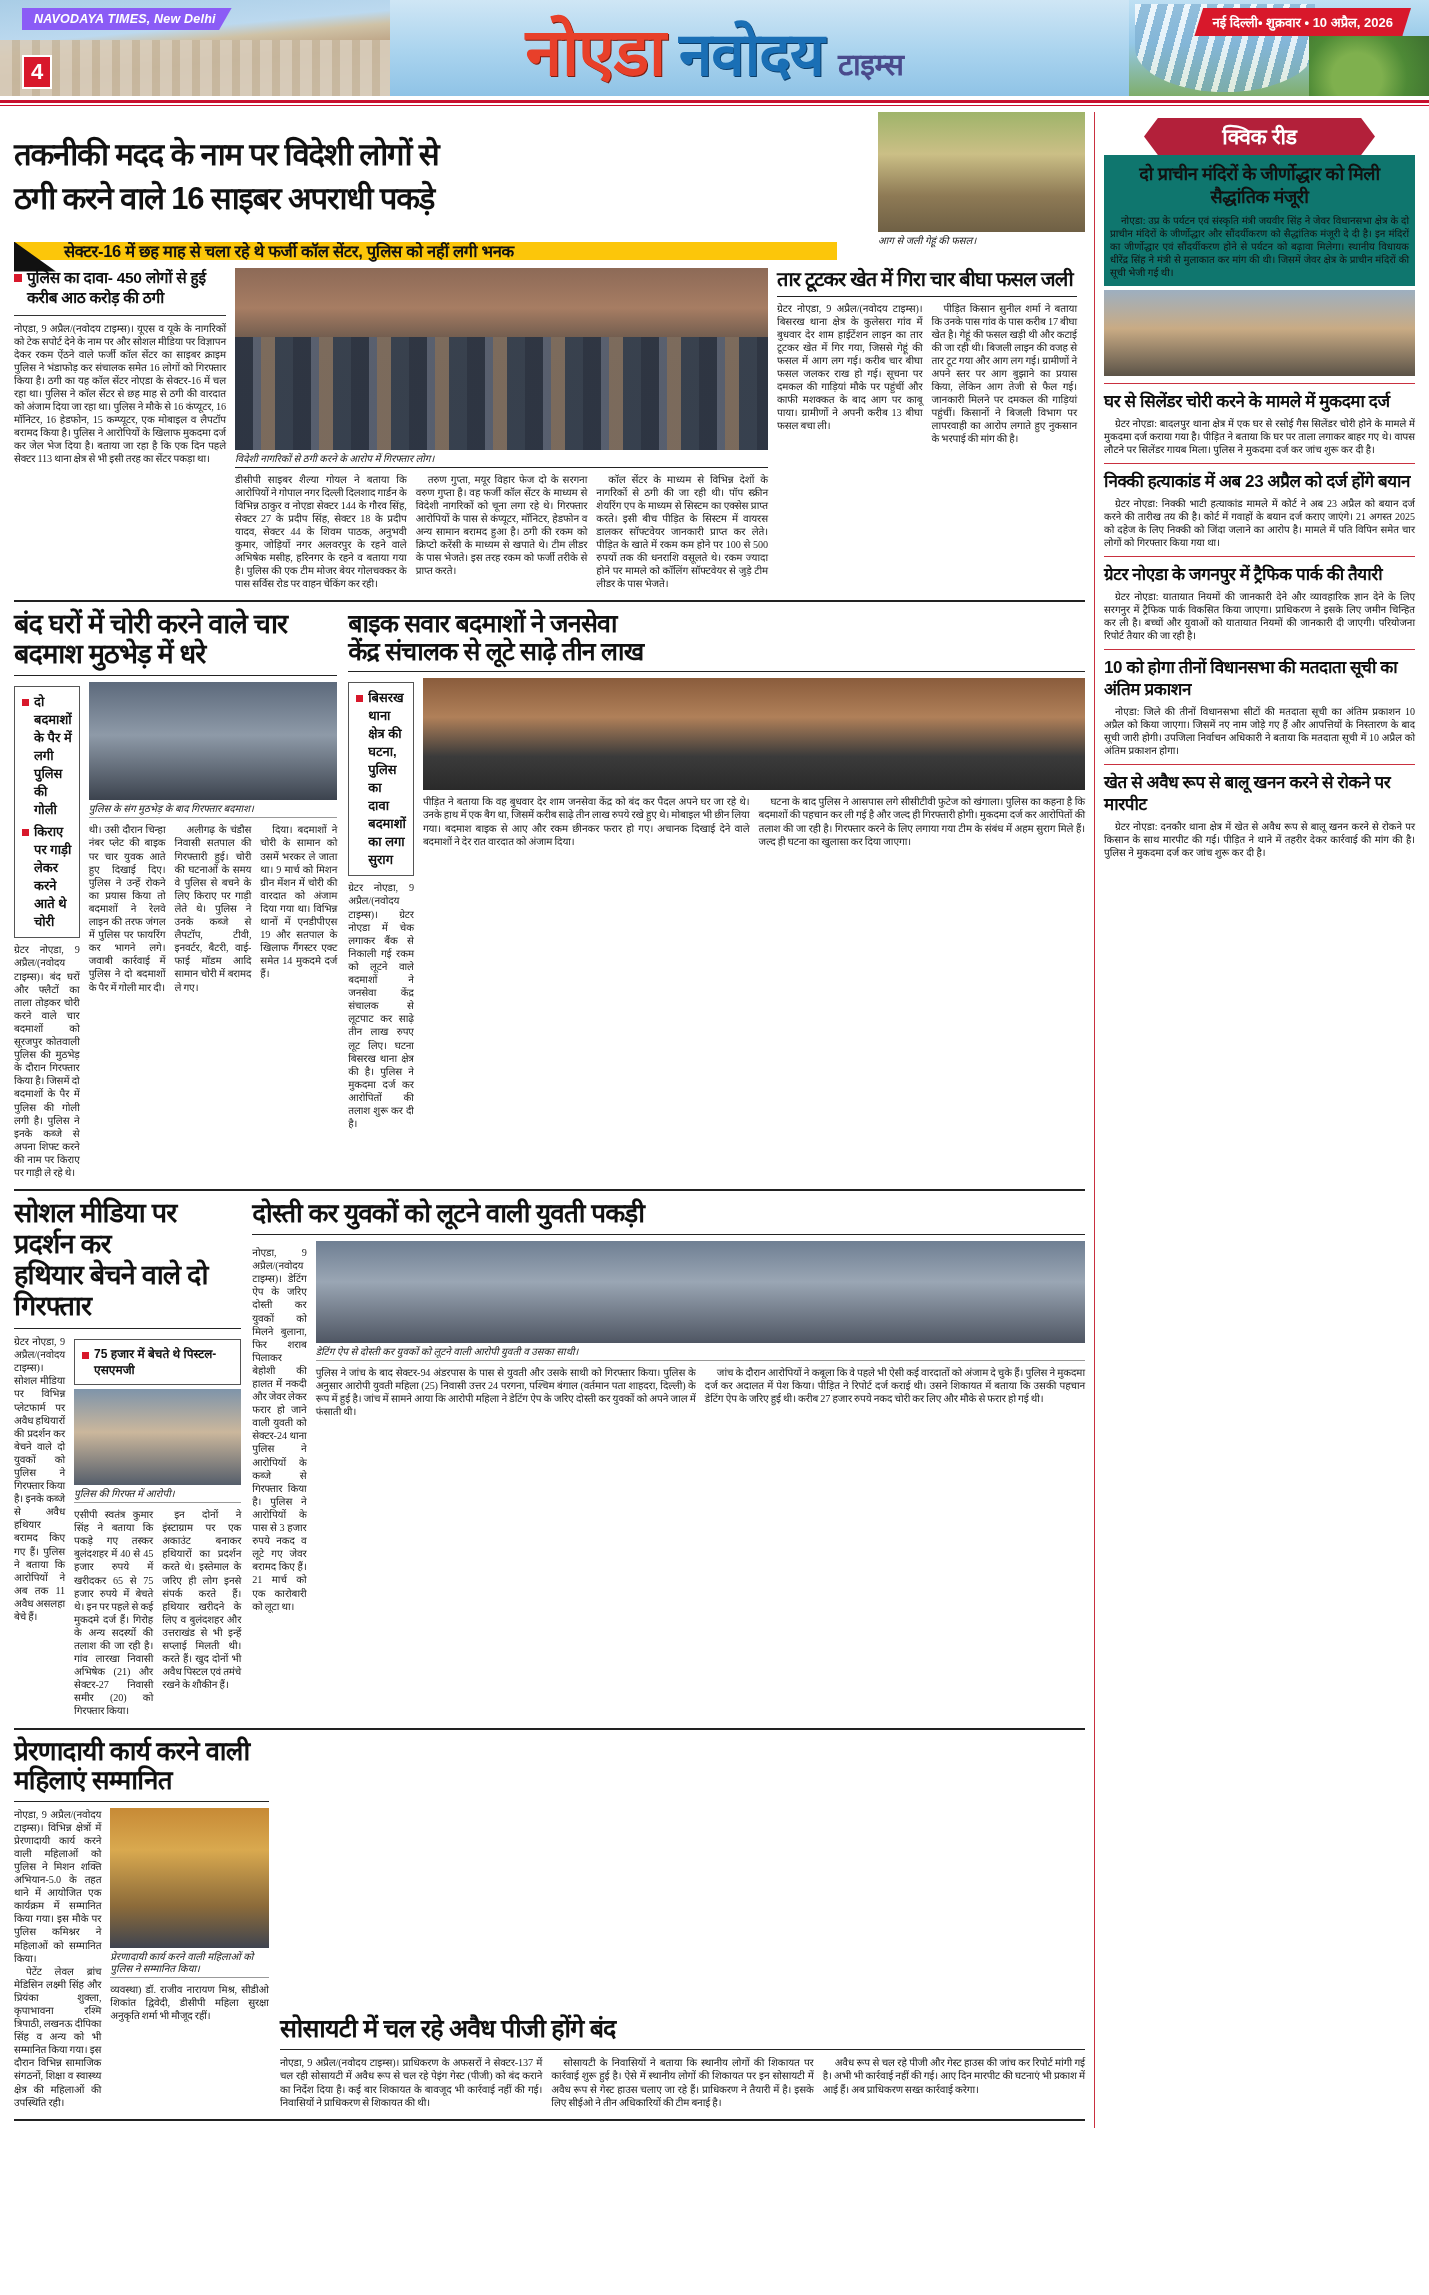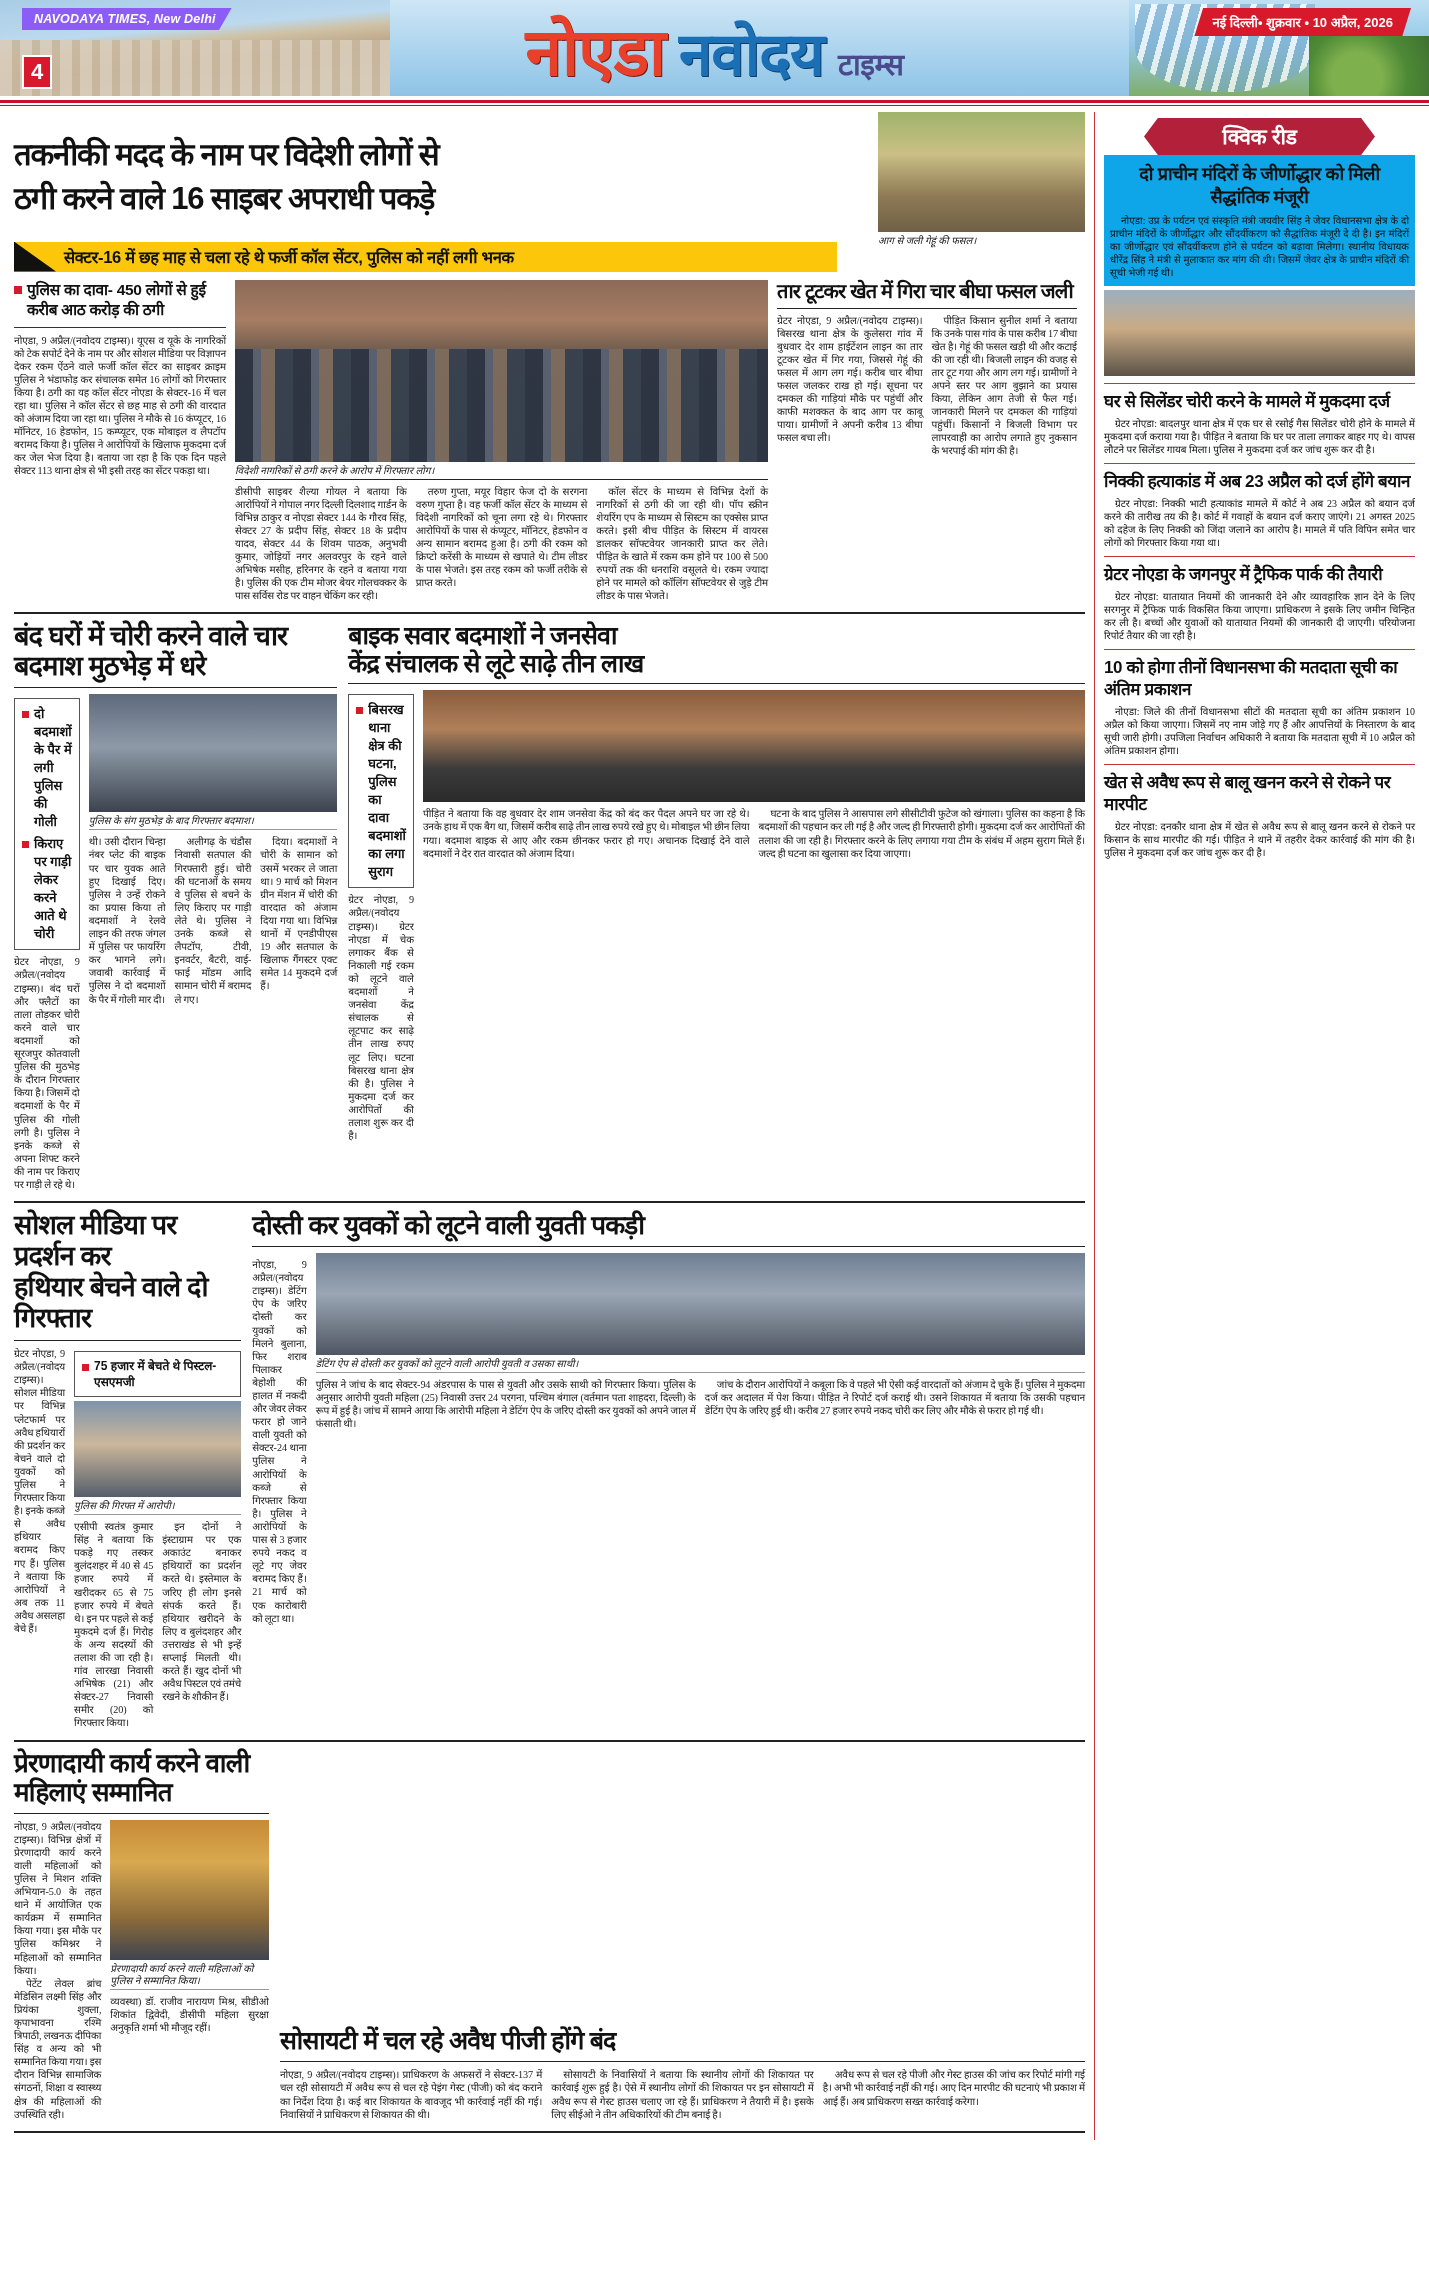--- a/index.html
+++ b/index.html
@@ -131,21 +131,21 @@
   
   .topline { height:3px; background:#c8102e; margin:4px 0 0 0; }
   .topline2 { height:1px; background:#c8102e; margin:2px 0 6px 0; }
 
   .lead-hl {
     font-family:"Liberation Sans","DejaVu Sans",sans-serif;
     font-weight:bold; font-size:31px; line-height:44px;
     letter-spacing:-1.2px; color:#111;
   }
   .yellowbar {
-    margin-top:7px; height:30px; display:flex; align-items:center;
+    margin-top:7px; height:18px; display:flex; align-items:center;
     background:#fcc60a; position:relative;
   }
   .yellowbar::before{
     content:""; position:absolute; left:0; top:0; width:42px; height:30px;
     background:#111; clip-path:polygon(0 0,100% 100%,0 100%);
   }
   .yellowbar span {
     font-family:"Liberation Sans","DejaVu Sans",sans-serif;
     font-weight:bold; font-size:16.5px; color:#111;
     padding-left:50px; letter-spacing:-.3px; white-space:nowrap;
@@ -205,21 +205,21 @@
   .kbox-blue .kb::before { background:#fff; }
 
   
   .quick-banner {
     background:#b3203a; color:#fff; text-align:center;
     font-family:"Liberation Sans","DejaVu Sans",sans-serif;
     font-weight:bold; font-size:21px; padding:4px 0 5px 0;
     clip-path:polygon(6% 0,94% 0,100% 50%,94% 100%,6% 100%,0 50%);
     margin:6px 40px 0 40px; letter-spacing:-.3px;
   }
-  .rr-tint { background:#0ea5e9; padding:4px 6px 7px 6px; }
+  .rr-tint { background:#0f766e; padding:4px 6px 7px 6px; }
   .rr-hl {
     font-family:"Liberation Sans","DejaVu Sans",sans-serif;
     font-weight:bold; font-size:18px; line-height:23px;
     text-align:center; color:#111; letter-spacing:-.4px; margin:4px 0 5px 0;
   }
   .rr-hl2 {
     font-family:"Liberation Sans","DejaVu Sans",sans-serif;
     font-weight:bold; font-size:17px; line-height:22px;
     color:#111; letter-spacing:-.4px; margin:6px 0 4px 0;
   }

